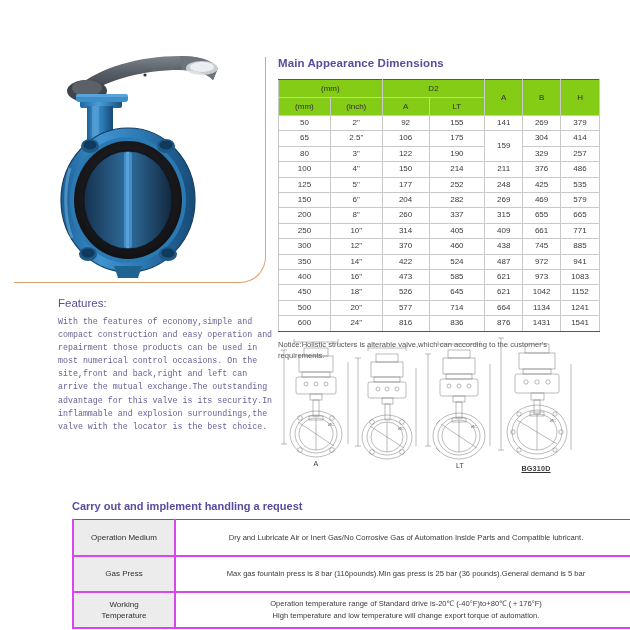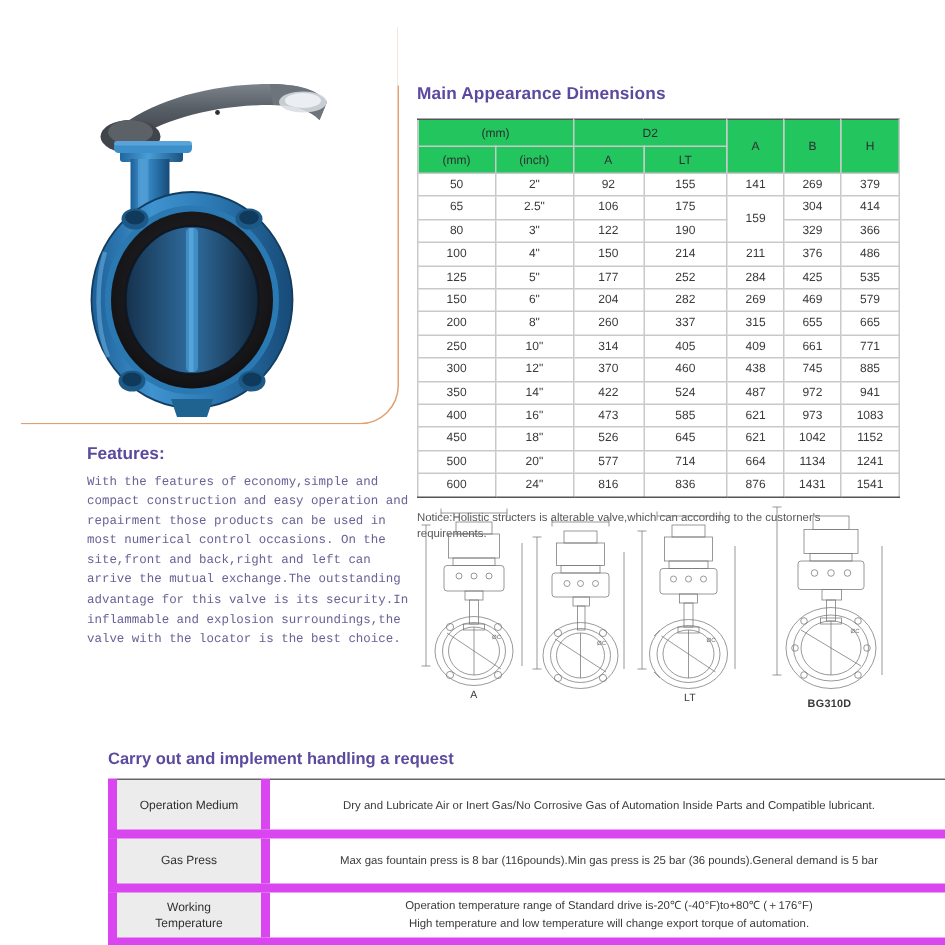--- a/index.html
+++ b/index.html
@@ -31,46 +31,46 @@
   .right-col { position: absolute; left: 278px; top: 28px; width: 322px; margin-top: 28px; }
   .sec-title { color: #5b4a9e; font-weight: bold; font-size: 11.5px; line-height: 14px; letter-spacing: .1px; }
   .sec-title .l2 { display:block; }
 
   
   table.dim { border-collapse: collapse; width: 322px; margin-top: 9px; font-size: 8px; color: #3a3a3a; }
   table.dim th, table.dim td {
     border: 1px solid #c9c9c9; text-align: center; padding: 0;
     height: 14.4px; line-height: 14.4px; font-weight: normal;
   }
-  table.dim thead th { background: #22c55e; color:#2f2f2f; height: 17px; line-height: 17px; font-size: 8px; }
+  table.dim thead th { background: #84cc16; color:#2f2f2f; height: 17px; line-height: 17px; font-size: 8px; }
   table.dim thead tr:first-child th { border-top: 1.6px solid #555; }
   table.dim tbody tr:last-child td { border-bottom: 1.6px solid #555; }
   table.dim col.c1 { width: 52px; } table.dim col.c2 { width: 52px; }
   table.dim col.c3 { width: 47px; } table.dim col.c4 { width: 56px; }
   table.dim col.c5 { width: 38px; } table.dim col.c6 { width: 38px; }
   table.dim col.c7 { width: 39px; }
   .notice { font-size: 7.6px; line-height: 11px; color: #555; margin-top: 7px; width: 300px; }
 
   
   .features { position: absolute; left: 58px; top: 297px; width: 215px; }
-  .feat-h { color: #5b4a9e; font-weight: bold; font-size: 11.5px; margin-bottom: 6px; }
+  .feat-h { color: #5b4a9e; font-weight: normal; font-size: 11.5px; margin-bottom: 6px; }
   .feat-p { color: #6a6296; font-size: 8.3px; line-height: 13.1px; font-family: Liberation Mono, monospace; }
 
   
   .drawings { position: absolute; left: 278px; top: 332px; width: 322px; height: 145px; }
   .dwg { position: absolute; text-align: center; }
   .dwg svg { display: block; }
   .dwg .cap { font-size: 7px; color: #3a3a3a; margin-top: 2px; letter-spacing: .2px; }
   .dwg .cap.bold { font-weight: bold; font-size: 7.2px; }
 
   
   .bottom { position: absolute; left: 32px; top: 500px; width: 566px; padding-left: 40px; }
   .bot-title { color: #5b4a9e; font-weight: bold; font-size: 11px; margin-bottom: 7px; }
   table.req { border-collapse: collapse; width: 566px; font-size: 7.6px; color: #3a3a3a; }
-  table.req td { border: 6px solid #d946ef; padding: 0 6px; vertical-align: middle; }
+  table.req td { border: 2px solid #d946ef; padding: 0 6px; vertical-align: middle; }
   table.req tr:first-child td { border-top: 1.4px solid #666; }
   table.req td.lbl {
     width: 102px; background: #ececec; text-align: center; font-size: 8px; color: #2f2f2f;
     border-right: 1.4px solid #7a7a7a; line-height: 11px;
   }
   table.req td.val { text-align: center; line-height: 11.5px; }
   .r1 td { height: 36px; } .r2 td { height: 36px; } .r3 td { height: 36px; }
 </style>
 </head>
 <body>
@@ -205,37 +205,37 @@
             <td rowspan="2">159</td>
             <td>304</td>
             <td>414</td>
           </tr>
           <tr>
             <td>80</td>
             <td>3"</td>
             <td>122</td>
             <td>190</td>
             <td>329</td>
-            <td>366</td>
+            <td>257</td>
           </tr>
           <tr>
             <td>100</td>
             <td>4"</td>
             <td>150</td>
             <td>214</td>
             <td>211</td>
             <td>376</td>
             <td>486</td>
           </tr>
           <tr>
             <td>125</td>
             <td>5"</td>
             <td>177</td>
             <td>252</td>
-            <td>284</td>
+            <td>248</td>
             <td>425</td>
             <td>535</td>
           </tr>
           <tr>
             <td>150</td>
             <td>6"</td>
             <td>204</td>
             <td>282</td>
             <td>269</td>
             <td>469</td>
@@ -414,21 +414,21 @@
           <line x1="35" y1="82" x2="35" y2="114"></line>
           <line x1="17" y1="86" x2="53" y2="110"></line>
           <path d="M12 86 l4 -4 M12 110 l4 4"></path>
           <rect x="28" y="80" width="14" height="4"></rect>
           <text x="47" y="90" font-size="4" fill="#666" stroke="none" font-family="'Liberation Sans',sans-serif">ØC</text>
         </g>
       </svg>
       <div class="cap">LT</div>
     </div>
 
-    <div class="dwg" style="left:232px; top:2px;">
+    <div class="dwg" style="left:215px; top:2px;text-decoration:underline;">
       <svg width="86" height="128" viewBox="0 0 86 128">
         <g stroke="#777" stroke-width="0.5" fill="none">
           <line x1="8" y1="4" x2="8" y2="116"></line>
             <path d="M5 4 L11 4 M5 116 L11 116"></path>
           <line x1="78" y1="30" x2="78" y2="116"></line>
           <rect x="32" y="10" width="24" height="9"></rect>
           <rect x="26" y="19" width="36" height="16"></rect>
           <rect x="30" y="35" width="28" height="5"></rect>
           <rect x="22" y="40" width="44" height="19" rx="2"></rect>
           <circle cx="33" cy="48" r="2.2"></circle>

